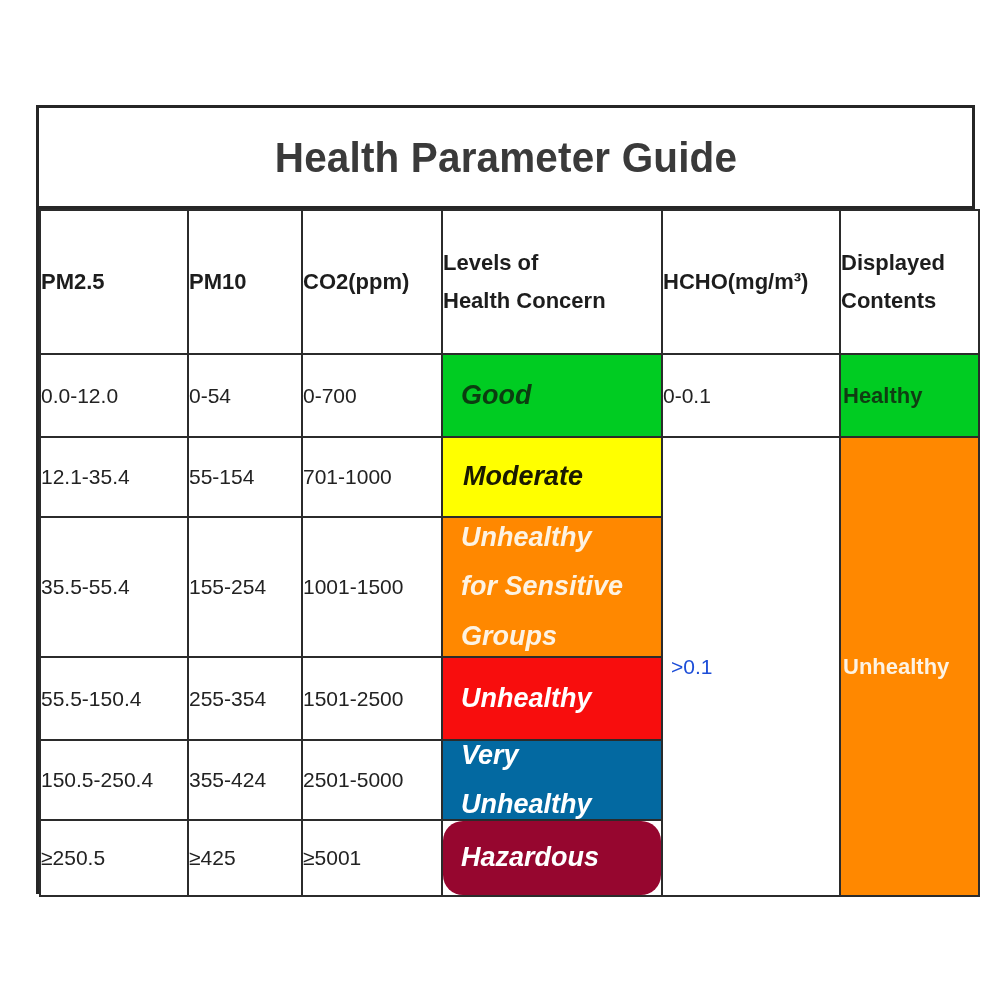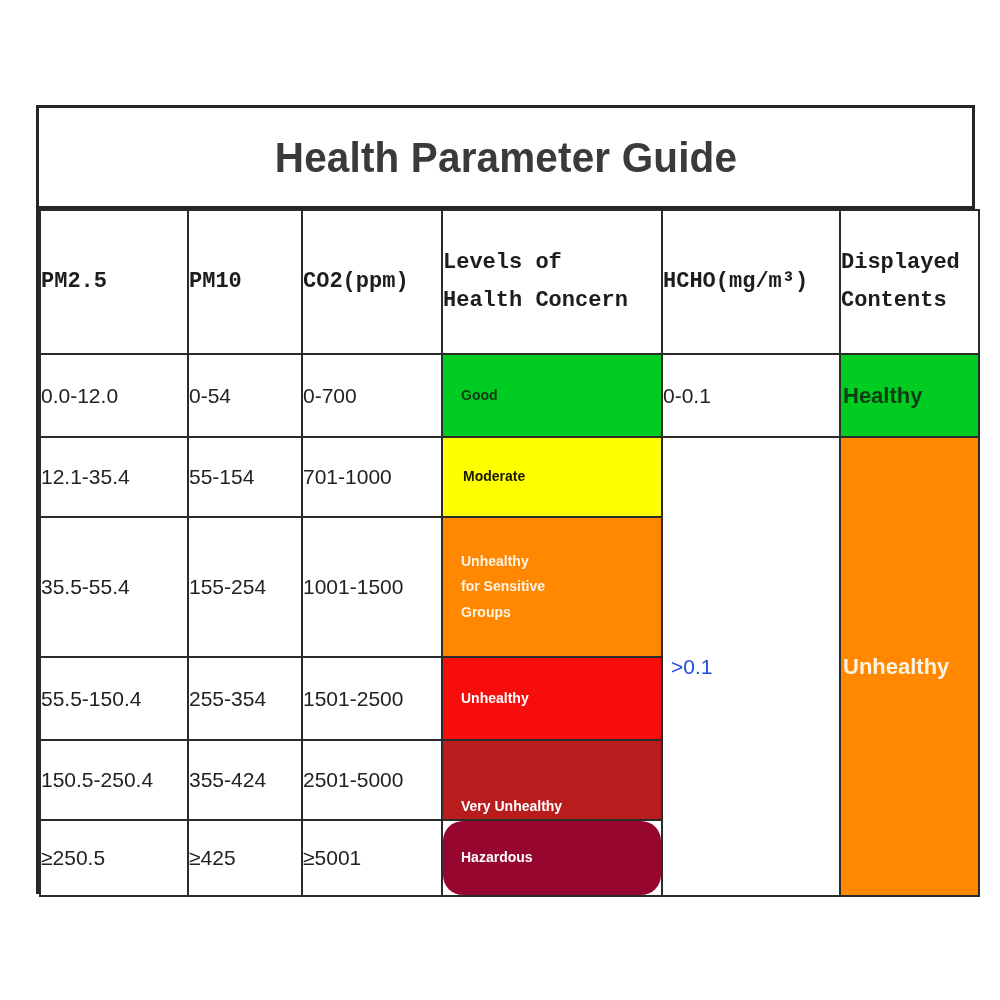--- a/index.html
+++ b/index.html
@@ -81,21 +81,21 @@
 
   
   col.c-pm25  { width: 148px; }
   col.c-pm10  { width: 114px; }
   col.c-co2   { width: 140px; }
   col.c-lvl   { width: 220px; }
   col.c-hcho  { width: 178px; }
   col.c-disp  { width: 139px; }
 
   
-  tr.head-row { height: 144px; font-family: Liberation Mono, monospace; }
+  tr.head-row { height: 144px; }
   .hdr {
     font-size: 22px;
     font-weight: bold;
     color: #1d1d1d;
     padding: 0 14px;
     line-height: 1.72;
     text-align: left;
   }
   .hdr .l2 { display: block; }
 
@@ -115,23 +115,24 @@
     position: relative;
   }
   .swatch-fill {
     position: absolute;
     left: 0; top: 0; right: 0; bottom: 0;
     display: flex;
     flex-direction: column;
     justify-content: center;
     padding: 0 18px;
     box-sizing: border-box;
-    font-size: 14px;
+    font-size: 27px;
     font-weight: bold;
     line-height: 1.82;
+    font-style: italic;
   }
   .swatch-fill span { display: block; }
 
   
   td.disp { padding: 0; position: relative; }
   .disp-fill {
     position: absolute;
     left: 0; top: 0; right: 0; bottom: 0;
     display: flex;
     align-items: center;
@@ -259,21 +260,21 @@
                 <span>Unhealthy</span>
               </div>
             </td>
           </tr>
 
           <tr style="height:80px;margin-top:45px;">
             <td class="val">150.5-250.4</td>
             <td class="val">355-424</td>
             <td class="val">2501-5000</td>
             <td class="swatch">
-              <div class="swatch-fill" id="sw4" style="background: #b91c1c; color: rgb(255, 255, 255); justify-content: flex-end;">
+              <div class="swatch-fill" id="sw4" style="background: #0369a1; color: rgb(255, 255, 255);">
                 <span>Very Unhealthy</span>
               </div>
             </td>
           </tr>
 
           <tr style="height:76px;">
             <td class="val">≥250.5</td>
             <td class="val">≥425</td>
             <td class="val">≥5001</td>
             <td class="swatch">

